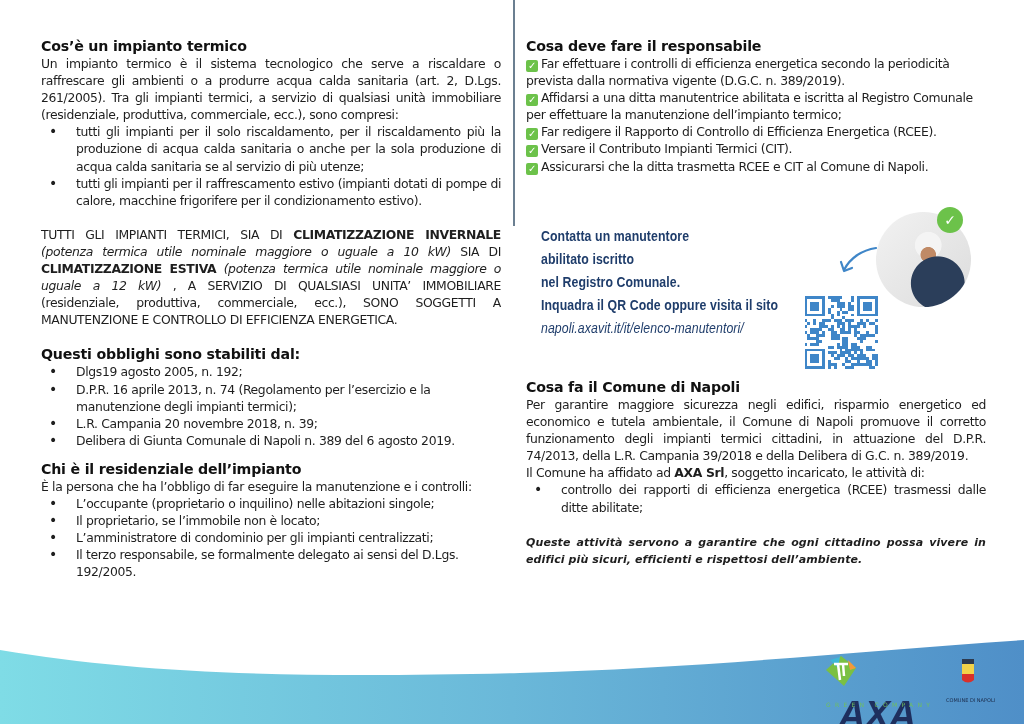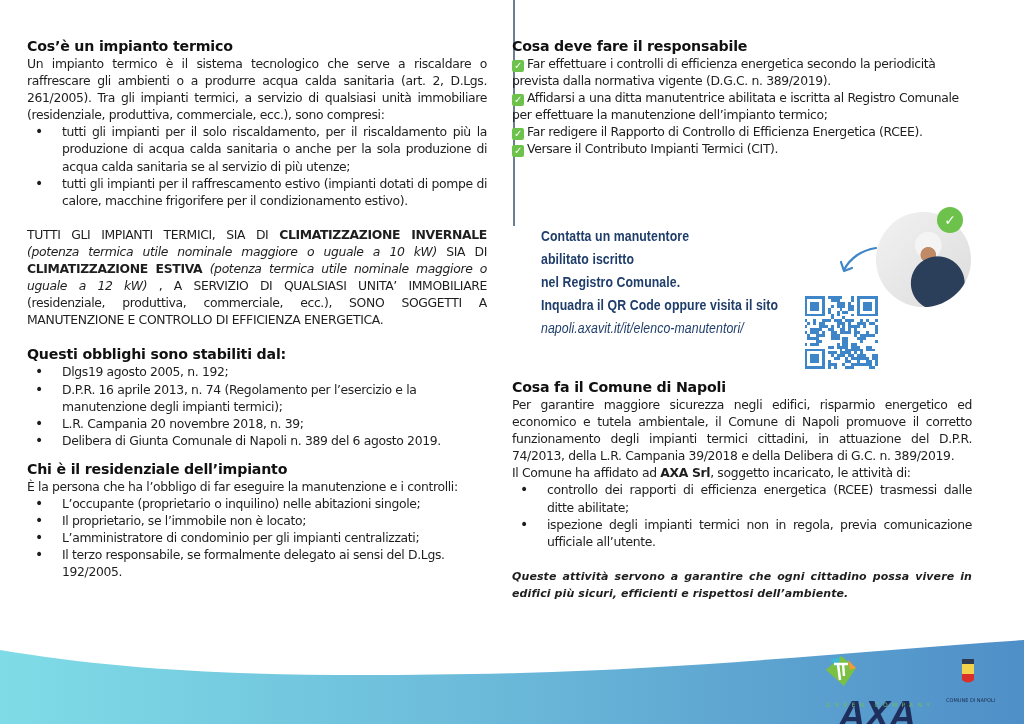--- a/index.html
+++ b/index.html
@@ -1,18 +1,18 @@
 <!DOCTYPE html>
 <html><head>
 <meta charset="utf-8">
 <style>
   html, body { margin:0; padding:0; }
   body { width:1024px; height:724px; position:relative; overflow:hidden; background:#ffffff;
          font-family:"DejaVu Sans", sans-serif; color:#1e1e1e; }
-  .col { position:absolute; top:37px; font-size:12.4px; line-height:17.1px; letter-spacing:-0.35px; }
+  .col { position:absolute; top:37px; font-size:12.4px; line-height:17.1px; letter-spacing:-0.35px;margin-left:14px; }
   .left { left:27px; width:460px; }
   .right { left:512px; width:460px; }
   h2 { margin:0; font-size:14.2px; line-height:18px; font-weight:bold; color:#111; letter-spacing:-0.2px; }
   p { margin:0; }
   .just { text-align:justify; }
   ul { margin:0; padding:0 0 0 35px; list-style:none; }
   ul li { position:relative; }
   ul li::before { content:"•"; position:absolute; left:-27px; top:0; font-size:14px; }
   .sp { height:17px; }
   .divider { position:absolute; left:513px; top:0; width:2px; height:226px; background:#6b7f91; }
@@ -71,20 +71,21 @@
     <li style="padding-right:30px">Il terzo responsabile, se formalmente delegato ai sensi del D.Lgs. 192/2005.</li>
   </ul>
 </div>
 
 <div class="col right">
   <h2>Cosa deve fare il responsabile</h2>
   <p><span class="check">✓</span><span>Far effettuare i controlli di efficienza energetica secondo la periodicità prevista dalla normativa vigente (D.G.C. n. 389/2019).</span></p>
   <p><span class="check">✓</span><span>Affidarsi a una ditta manutentrice abilitata e iscritta al Registro Comunale per effettuare la manutenzione dell’impianto termico;</span></p>
   <p><span class="check">✓</span><span>Far redigere il Rapporto di Controllo di Efficienza Energetica (RCEE).</span></p>
   <p><span class="check">✓</span><span>Versare il Contributo Impianti Termici (CIT).</span></p>
+  <p><span class="check">✓</span><span>Assicurarsi che la ditta trasmetta RCEE e CIT al Comune di Napoli.</span></p>
 </div>
 
 <div class="cta">
   <div>Contatta un manutentore</div>
   <div>abilitato iscritto</div>
   <div>nel Registro Comunale.</div>
   <div>Inquadra il QR Code oppure visita il sito</div>
   <div class="url">napoli.axavit.it/it/elenco-manutentori/</div>
 </div>
 
@@ -330,21 +331,20 @@
     <rect x="22" y="24" width="1" height="1" fill="#3f86c8"></rect>
     <rect x="23" y="24" width="1" height="1" fill="#3f86c8"></rect>
   </svg>
 
 <div class="col right" style="top:378px">
   <h2>Cosa fa il Comune di Napoli</h2>
   <p class="just">Per garantire maggiore sicurezza negli edifici, risparmio energetico ed economico e tutela ambientale, il Comune di Napoli promuove il corretto funzionamento degli impianti termici cittadini, in attuazione del D.P.R. 74/2013, della L.R. Campania 39/2018 e della Delibera di G.C. n. 389/2019.</p>
   <p><span>Il Comune ha affidato ad </span><b>AXA Srl</b><span>, soggetto incaricato, le attività di:</span></p>
   <ul class="just">
     <li>controllo dei rapporti di efficienza energetica (RCEE) trasmessi dalle ditte abilitate;</li>
-    <li>ispezione degli impianti termici non in regola, previa comunicazione ufficiale all’utente.</li>
   </ul>
   <div style="height:18px"></div>
   <p class="closing just">Queste attività servono a garantire che ogni cittadino possa vivere in edifici più sicuri, efficienti e rispettosi dell’ambiente.</p>
 </div>
 
 <svg class="bottom-wave" viewBox="0 0 1024 84" preserveAspectRatio="none">
   <defs>
     <linearGradient id="wg" x1="0" x2="1" y1="0" y2="0">
       <stop offset="0" stop-color="#7fdce6"></stop>
       <stop offset="0.5" stop-color="#6ab8d9"></stop>

